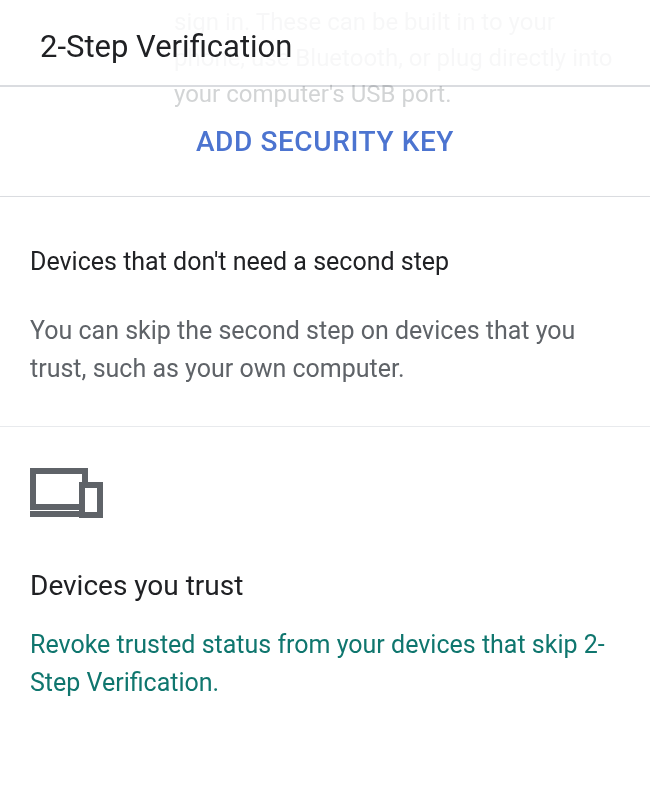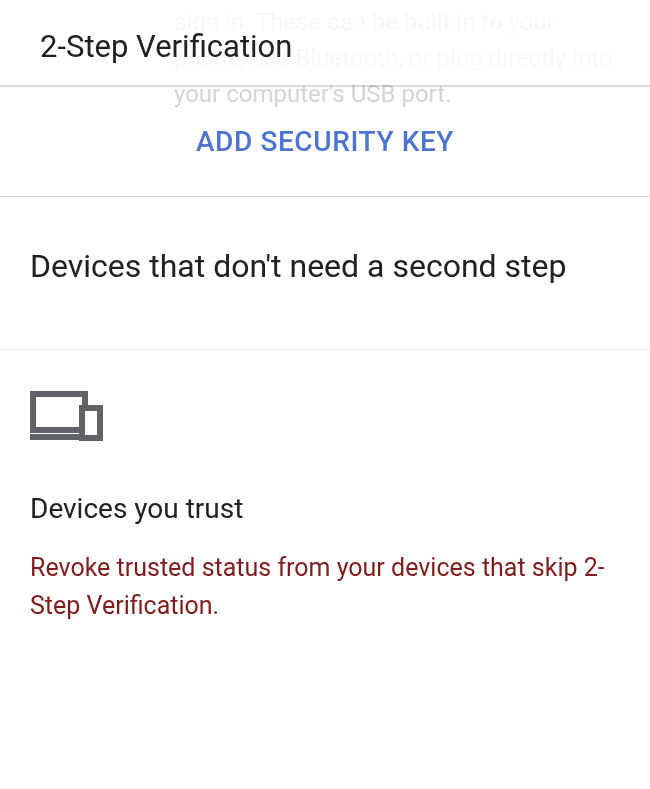--- a/index.html
+++ b/index.html
@@ -61,24 +61,24 @@
       letter-spacing: 0.6px;
       text-transform: uppercase;
       cursor: pointer;
       display: inline-block;
     }
     .section {
       padding: 50px 30px 38px 30px;
       background: #fff;
     }
     .section-title {
-      font-size: 32px;
+      font-size: 25px;
       font-weight: 400;
       color: #202124;
-      margin-bottom: 26px;
+      margin-bottom: 36px;
     }
     .section-desc {
       font-size: 25px;
       line-height: 38px;
       color: #5f6368;
       font-weight: 400;
     }
     .thin-divider {
       height: 1px;
       background: #e8eaed;
@@ -99,21 +99,21 @@
     }
     .trust-title {
       font-size: 28px;
       font-weight: 400;
       color: #202124;
       margin-bottom: 24px;
     }
     .trust-desc {
       font-size: 25px;
       line-height: 38px;
-      color: #7f1d1d;
+      color: #0f766e;
       margin-bottom: 36px;
     }
     .revoke-wrapper {
       display: inline-block;
       border: 6px solid #e5352d;
       padding: 8px 18px 10px 16px;
       box-shadow: 3px 3px 6px rgba(0,0,0,0.25);
     }
     .revoke-link {
       font-size: 28px;
@@ -136,20 +136,21 @@
 <div class="divider-top"></div>
 
 <div class="action-row">
   <span class="action-link">Add Security Key</span>
 </div>
 
 <div class="divider"></div>
 
 <div class="section">
   <div class="section-title">Devices that don't need a second step</div>
+  <div class="section-desc">You can skip the second step on devices that you trust, such as your own computer.</div>
 </div>
 
 <div class="thin-divider"></div>
 
 <div class="trust-section">
   <div class="devices-icon">
     <svg width="74" height="54" viewBox="0 0 74 54" fill="none">
       <rect x="3" y="4" width="52" height="36" stroke="#5f6368" stroke-width="6" fill="none"></rect>
       <rect x="0" y="44" width="58" height="6" fill="#5f6368"></rect>
       <rect x="52" y="18" width="18" height="30" stroke="#5f6368" stroke-width="6" fill="#ffffff"></rect>

